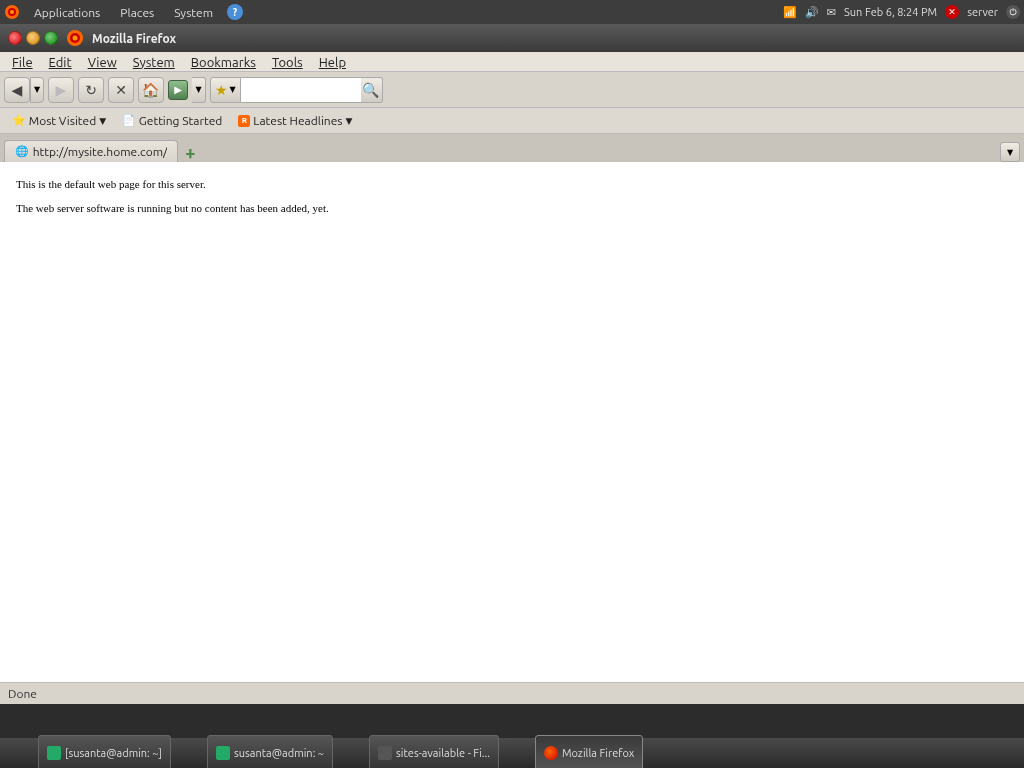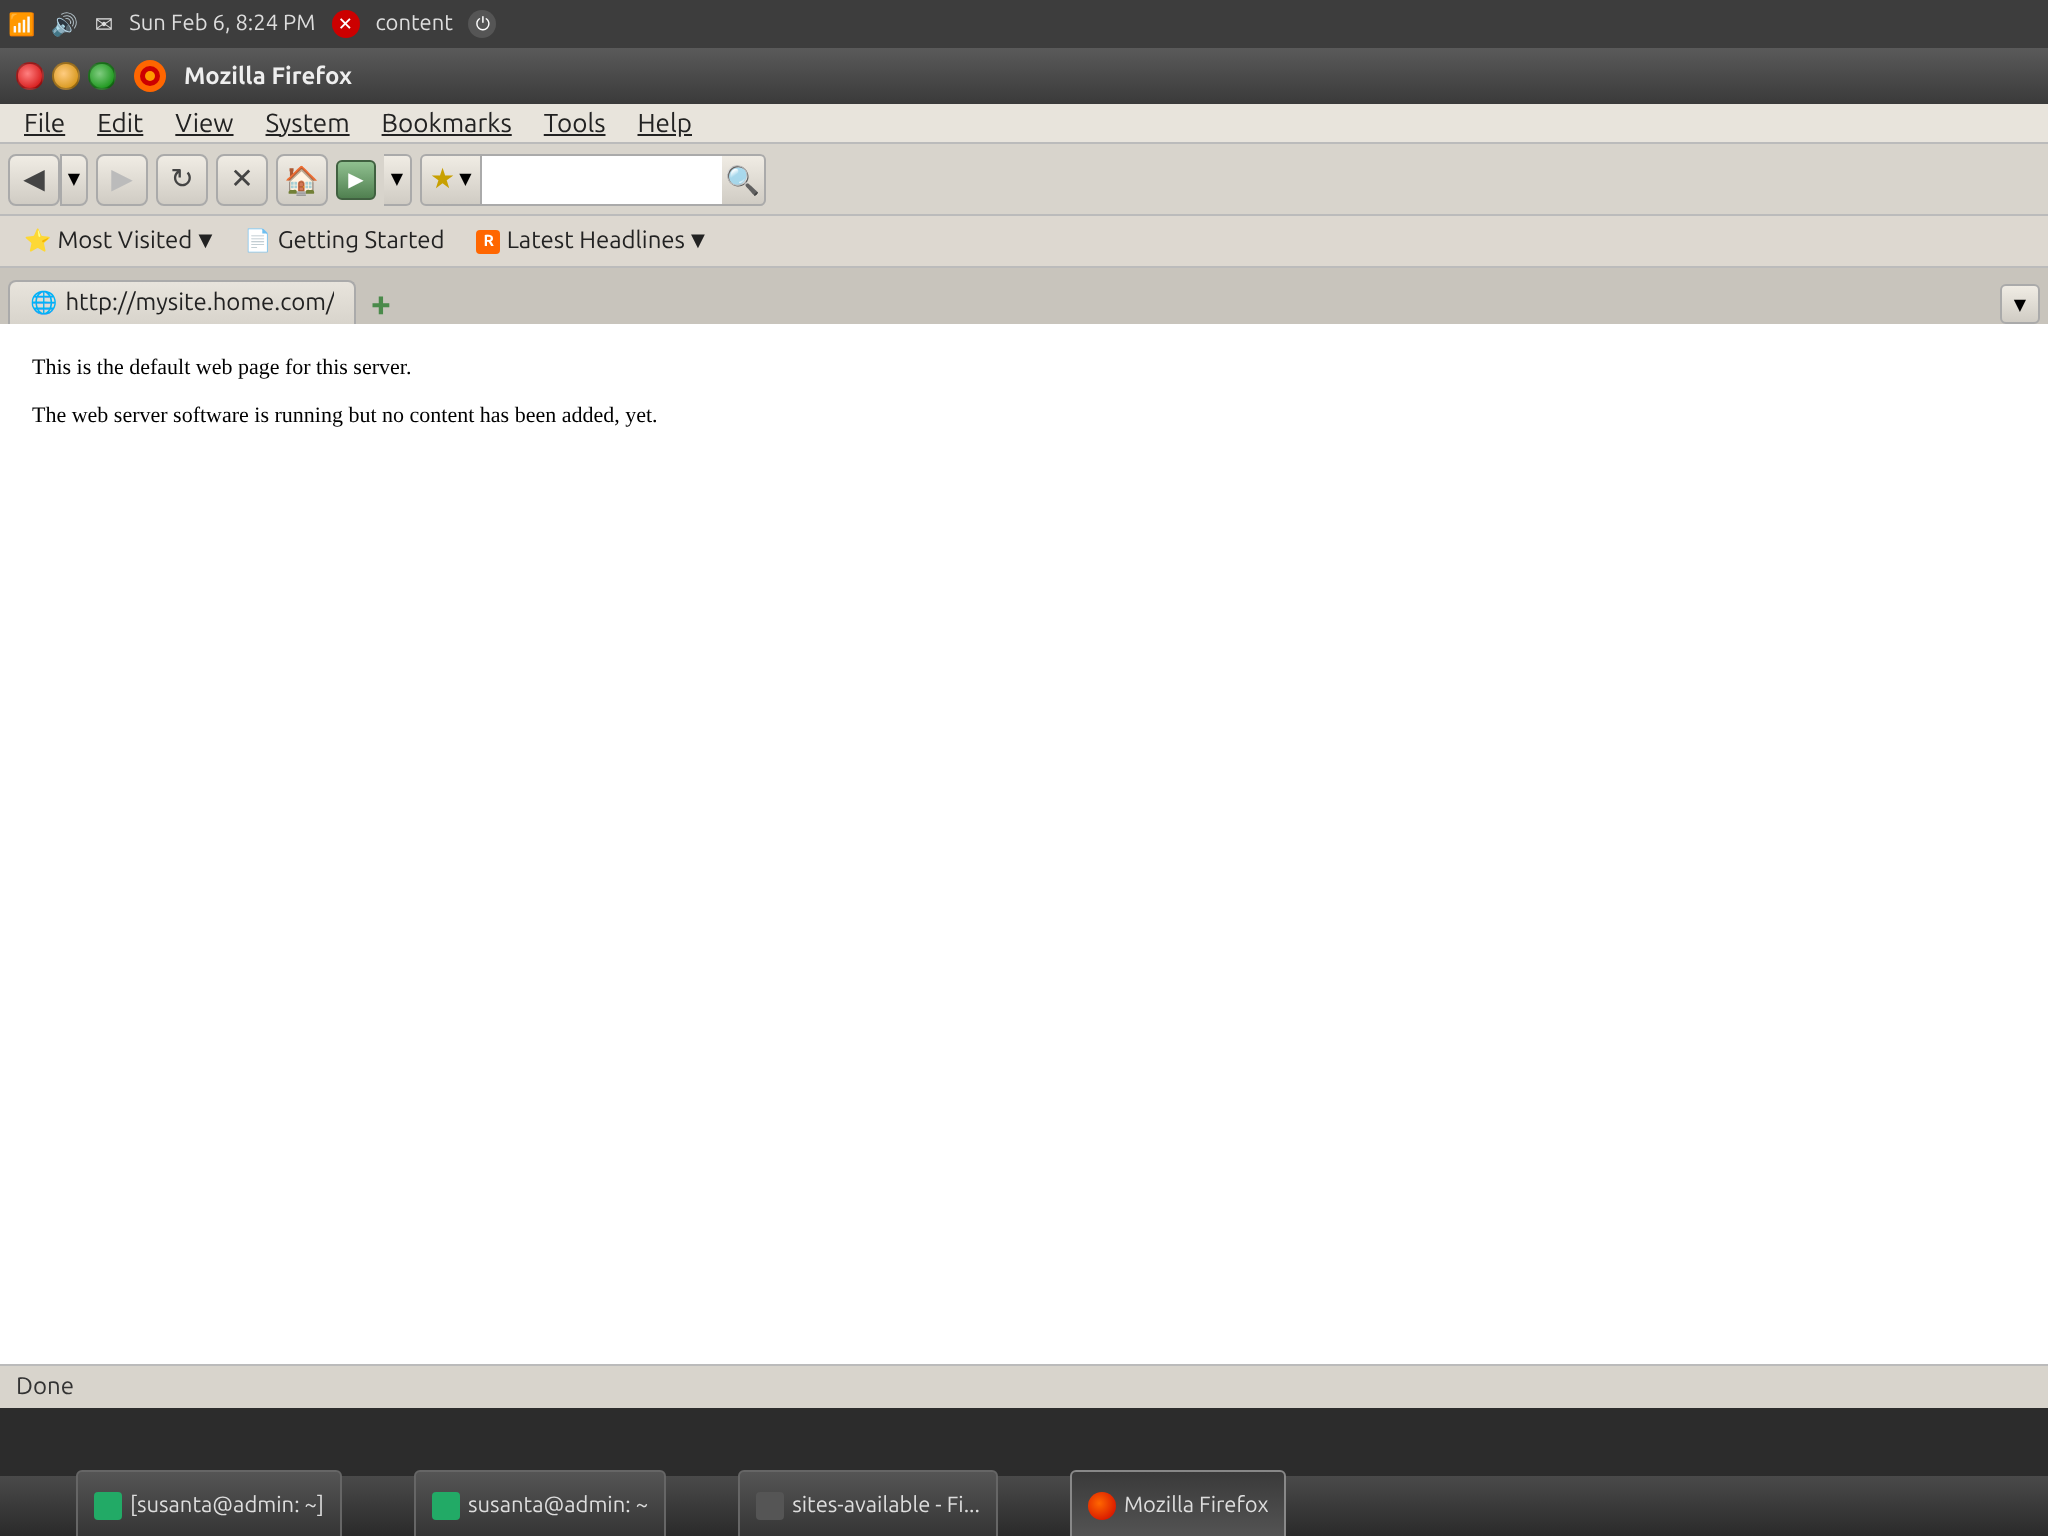--- a/index.html
+++ b/index.html
@@ -372,27 +372,41 @@
     .favicon-globe {
       width: 14px; height: 14px;
       background: radial-gradient(circle at 40% 35%, #6af, #26a);
       border-radius: 50%;
     }
   </style>
 </head>
 <body>
 
 <div class="system-bar">
+  <div class="system-bar-left">
+
+    <span style="width:16px;height:16px;display:inline-flex;align-items:center;justify-content:center;">
+      <svg width="16" height="16" viewBox="0 0 16 16">
+        <circle cx="8" cy="8" r="7" fill="#f60"></circle>
+        <circle cx="8" cy="8" r="4" fill="#c00"></circle>
+        <circle cx="8" cy="8" r="2" fill="#f90"></circle>
+      </svg>
+    </span>
+    <span class="sys-menu-item">Applications</span>
+    <span class="sys-menu-item">Places</span>
+    <span class="sys-menu-item">System</span>
+    <span class="help-icon">?</span>
+  </div>
   <div class="system-bar-right">
     <span>📶</span>
     <span>🔊</span>
     <span>✉</span>
     <span>Sun Feb 6,  8:24 PM</span>
     <span style="width:14px;height:14px;background:#c00;border-radius:50%;display:inline-flex;align-items:center;justify-content:center;color:white;font-size:9px;">✕</span>
-    <span>content</span>
+    <span>server</span>
     <span style="width:14px;height:14px;background:#555;border-radius:50%;display:inline-flex;align-items:center;justify-content:center;color:white;font-size:9px;">⏻</span>
   </div>
 </div>
 
 <div class="title-bar">
   <div class="window-controls">
     <div class="win-btn win-btn-close">✕</div>
     <div class="win-btn win-btn-min">−</div>
     <div class="win-btn win-btn-max">+</div>
   </div>

